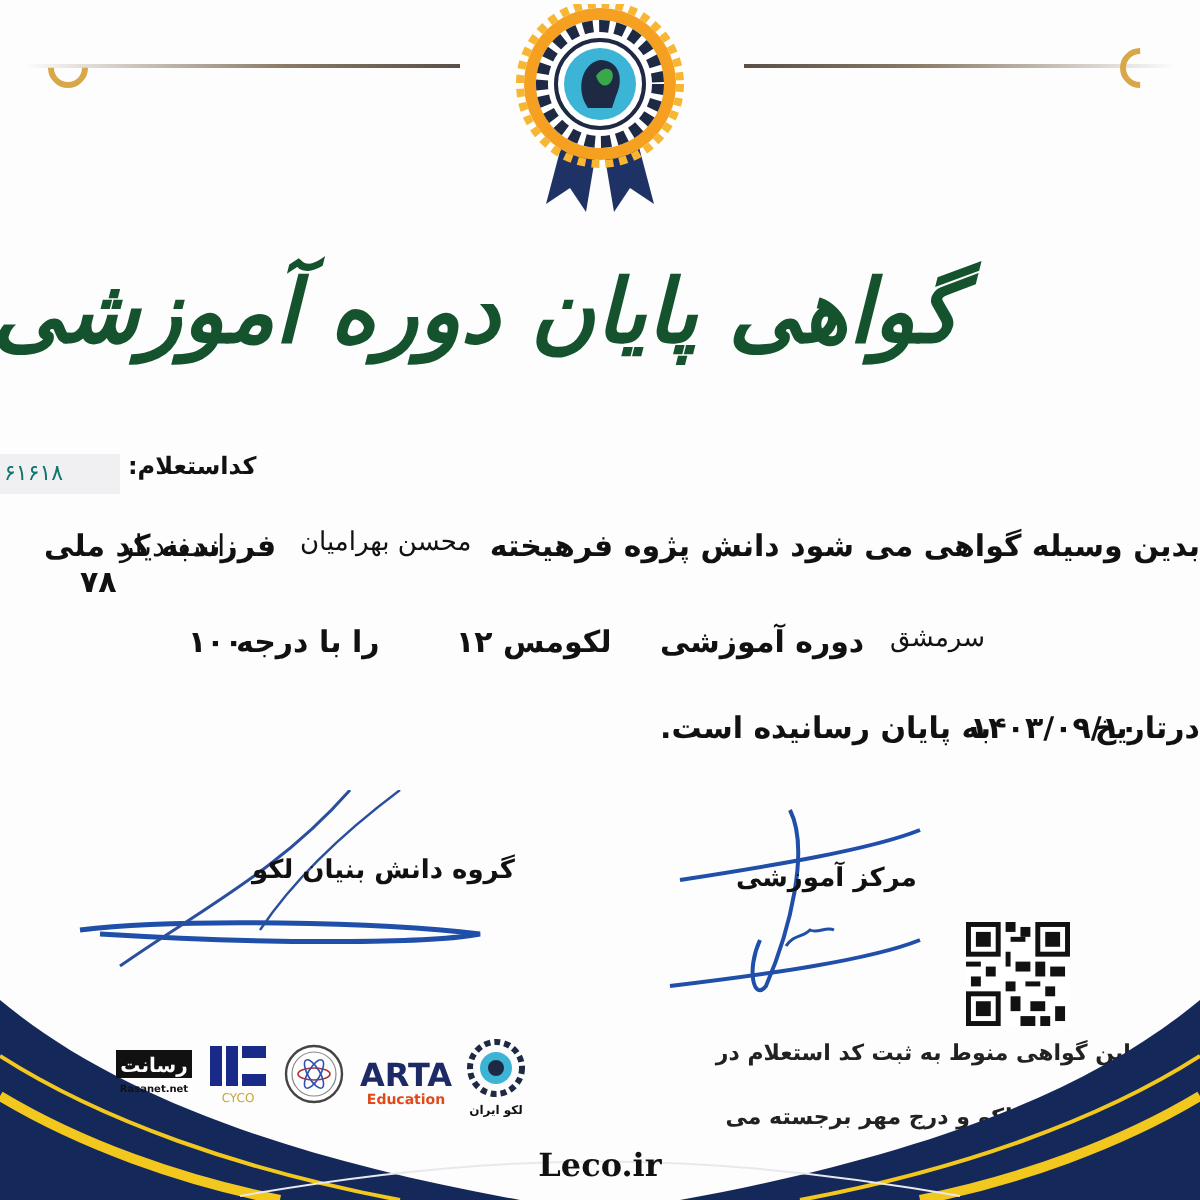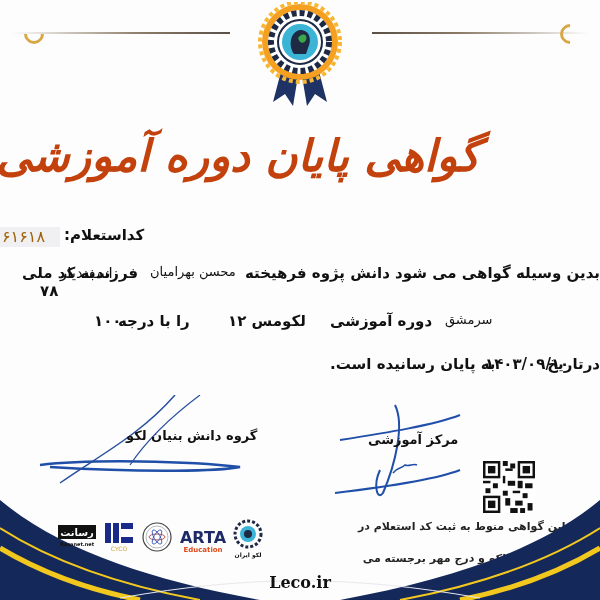--- a/index.html
+++ b/index.html
@@ -16,25 +16,25 @@
   .top-line { top:32px; height:2px; background:linear-gradient(90deg, rgba(160,140,110,0), #8a7a66 60%, #5a5048); }
   .top-line.right { background:linear-gradient(270deg, rgba(160,140,110,0), #8a7a66 60%, #5a5048); }
   .swirl { top:24px; width:14px; height:14px; border-radius:50%; border:3px solid #d8a848; border-color:transparent #d8a848 #d8a848 transparent; }
 
   
   .badge { left:255px; top:2px; width:90px; height:105px; }
 
   .title {
     left:120px; top:130px; width:360px; text-align:center;
     font-family:"DejaVu Serif", serif; font-style:italic; font-size:44px; font-weight:bold;
-    color:#c2410c; letter-spacing:1px;
+    color:#14532d; letter-spacing:1px;
   }
 
-  .inquiry-label { left:64px; top:226px; font-size:15px; font-weight:bold; }
-  .inquiry-value { left:0; top:227px; width:58px; height:20px; background:#f0f0f2; font-size:16px; text-align:left; line-height:20px; padding-left:2px; color:#a16207; }
+  .inquiry-label { left:64px; top:226px; font-size:12px; font-weight:bold; }
+  .inquiry-value { left:0; top:227px; width:58px; height:20px; background:#f0f0f2; font-size:11px; text-align:left; line-height:20px; padding-left:2px; color:#0f766e; }
 
   .body-line { font-size:15px; font-weight:bold; color:#111; }
   .seg { position:absolute; white-space:nowrap; direction:rtl; }
 
   .sig-label { font-size:13px; font-weight:bold; color:#111; }
 
   .qr { left:483px; top:461px; width:52px; height:52px; }
 
   .note { left:330px; top:519px; width:270px; text-align:right; font-size:11px; font-weight:bold; line-height:16px; color:#222; direction:rtl; }
 

